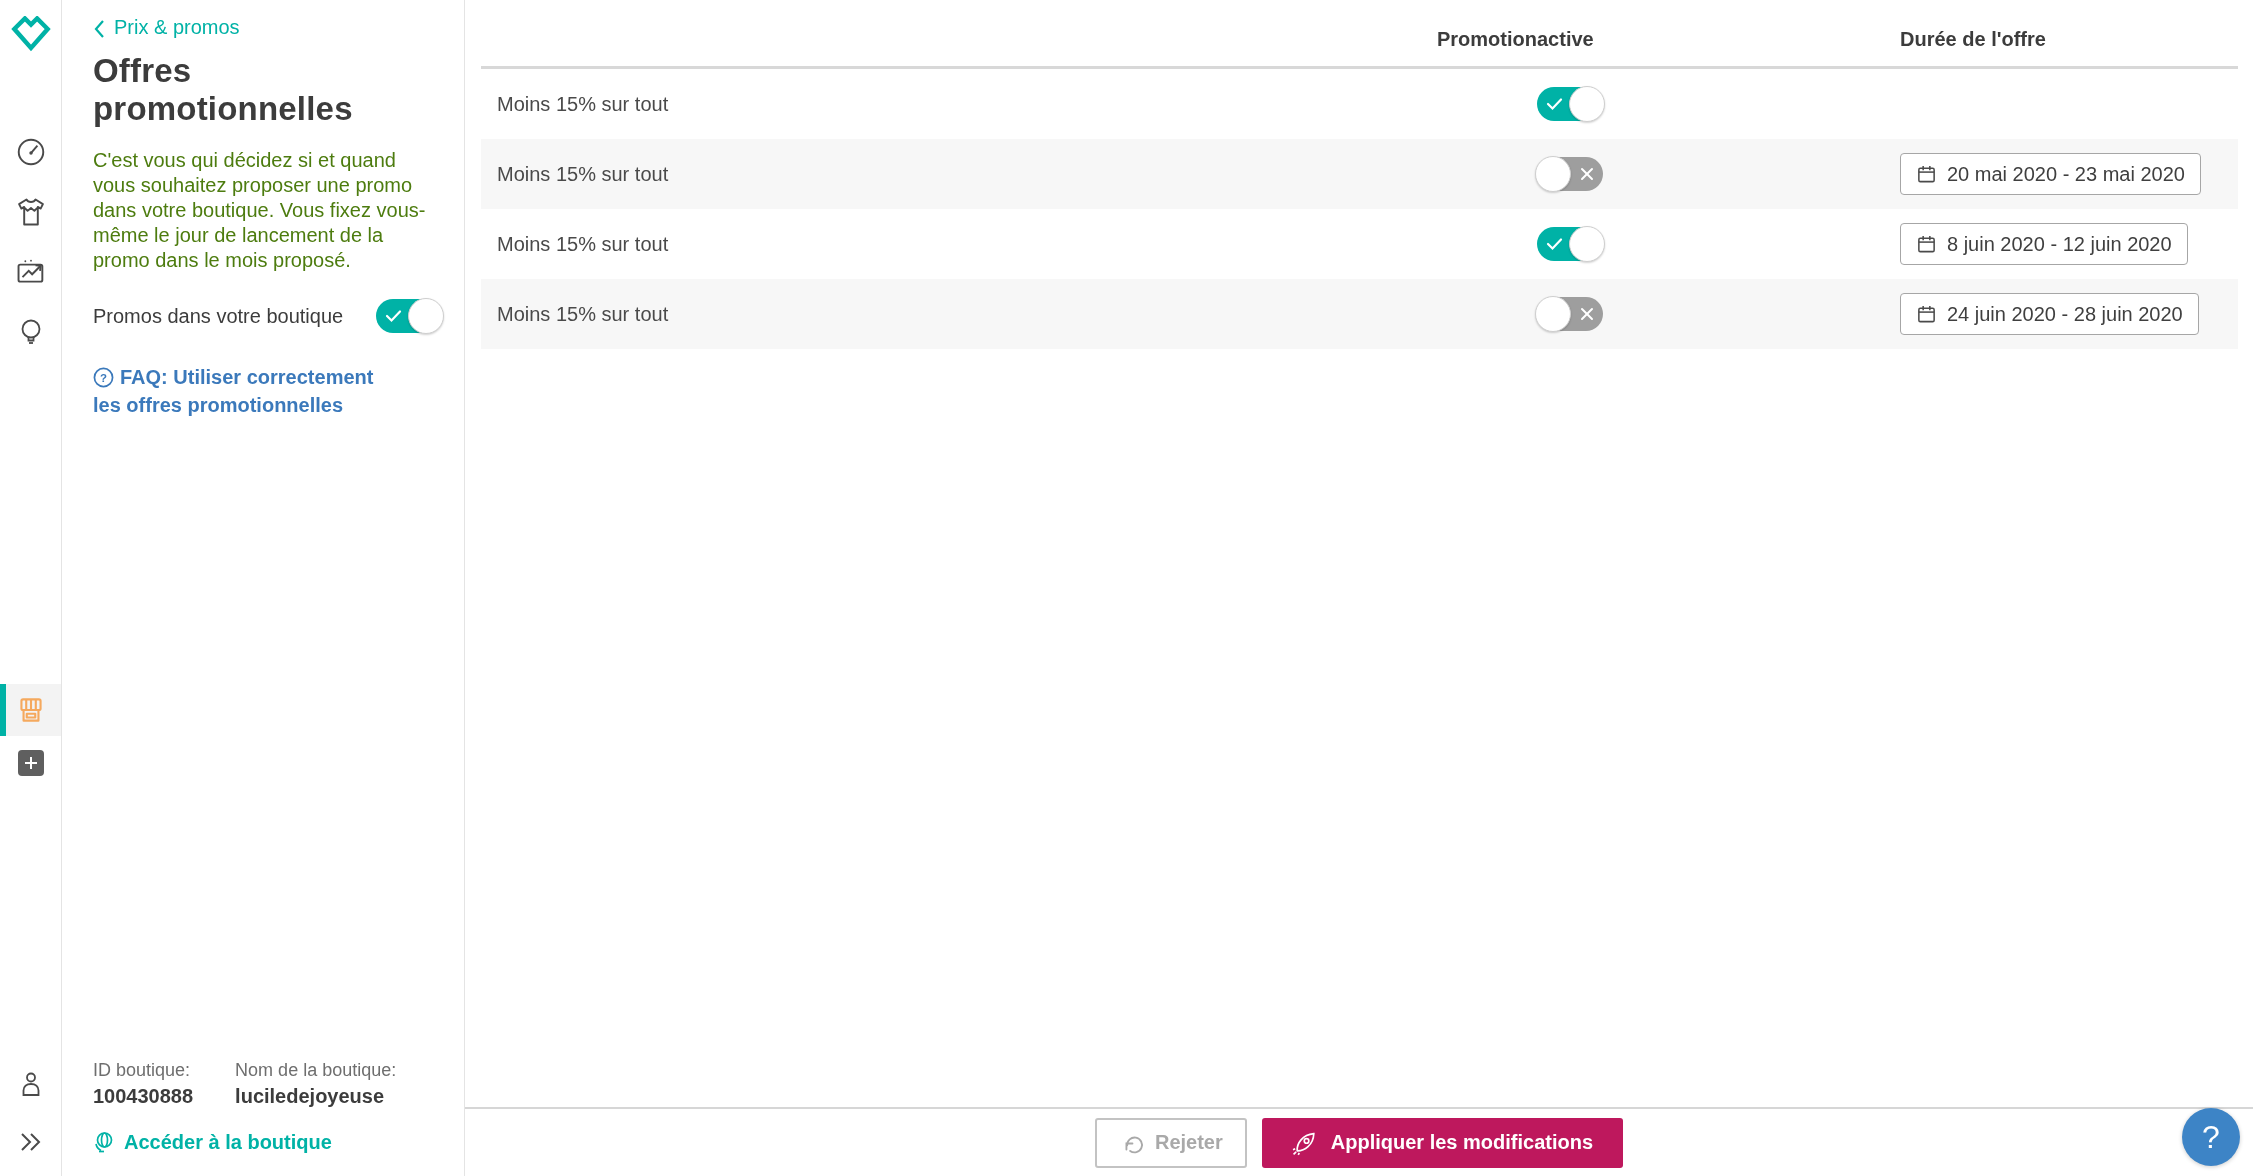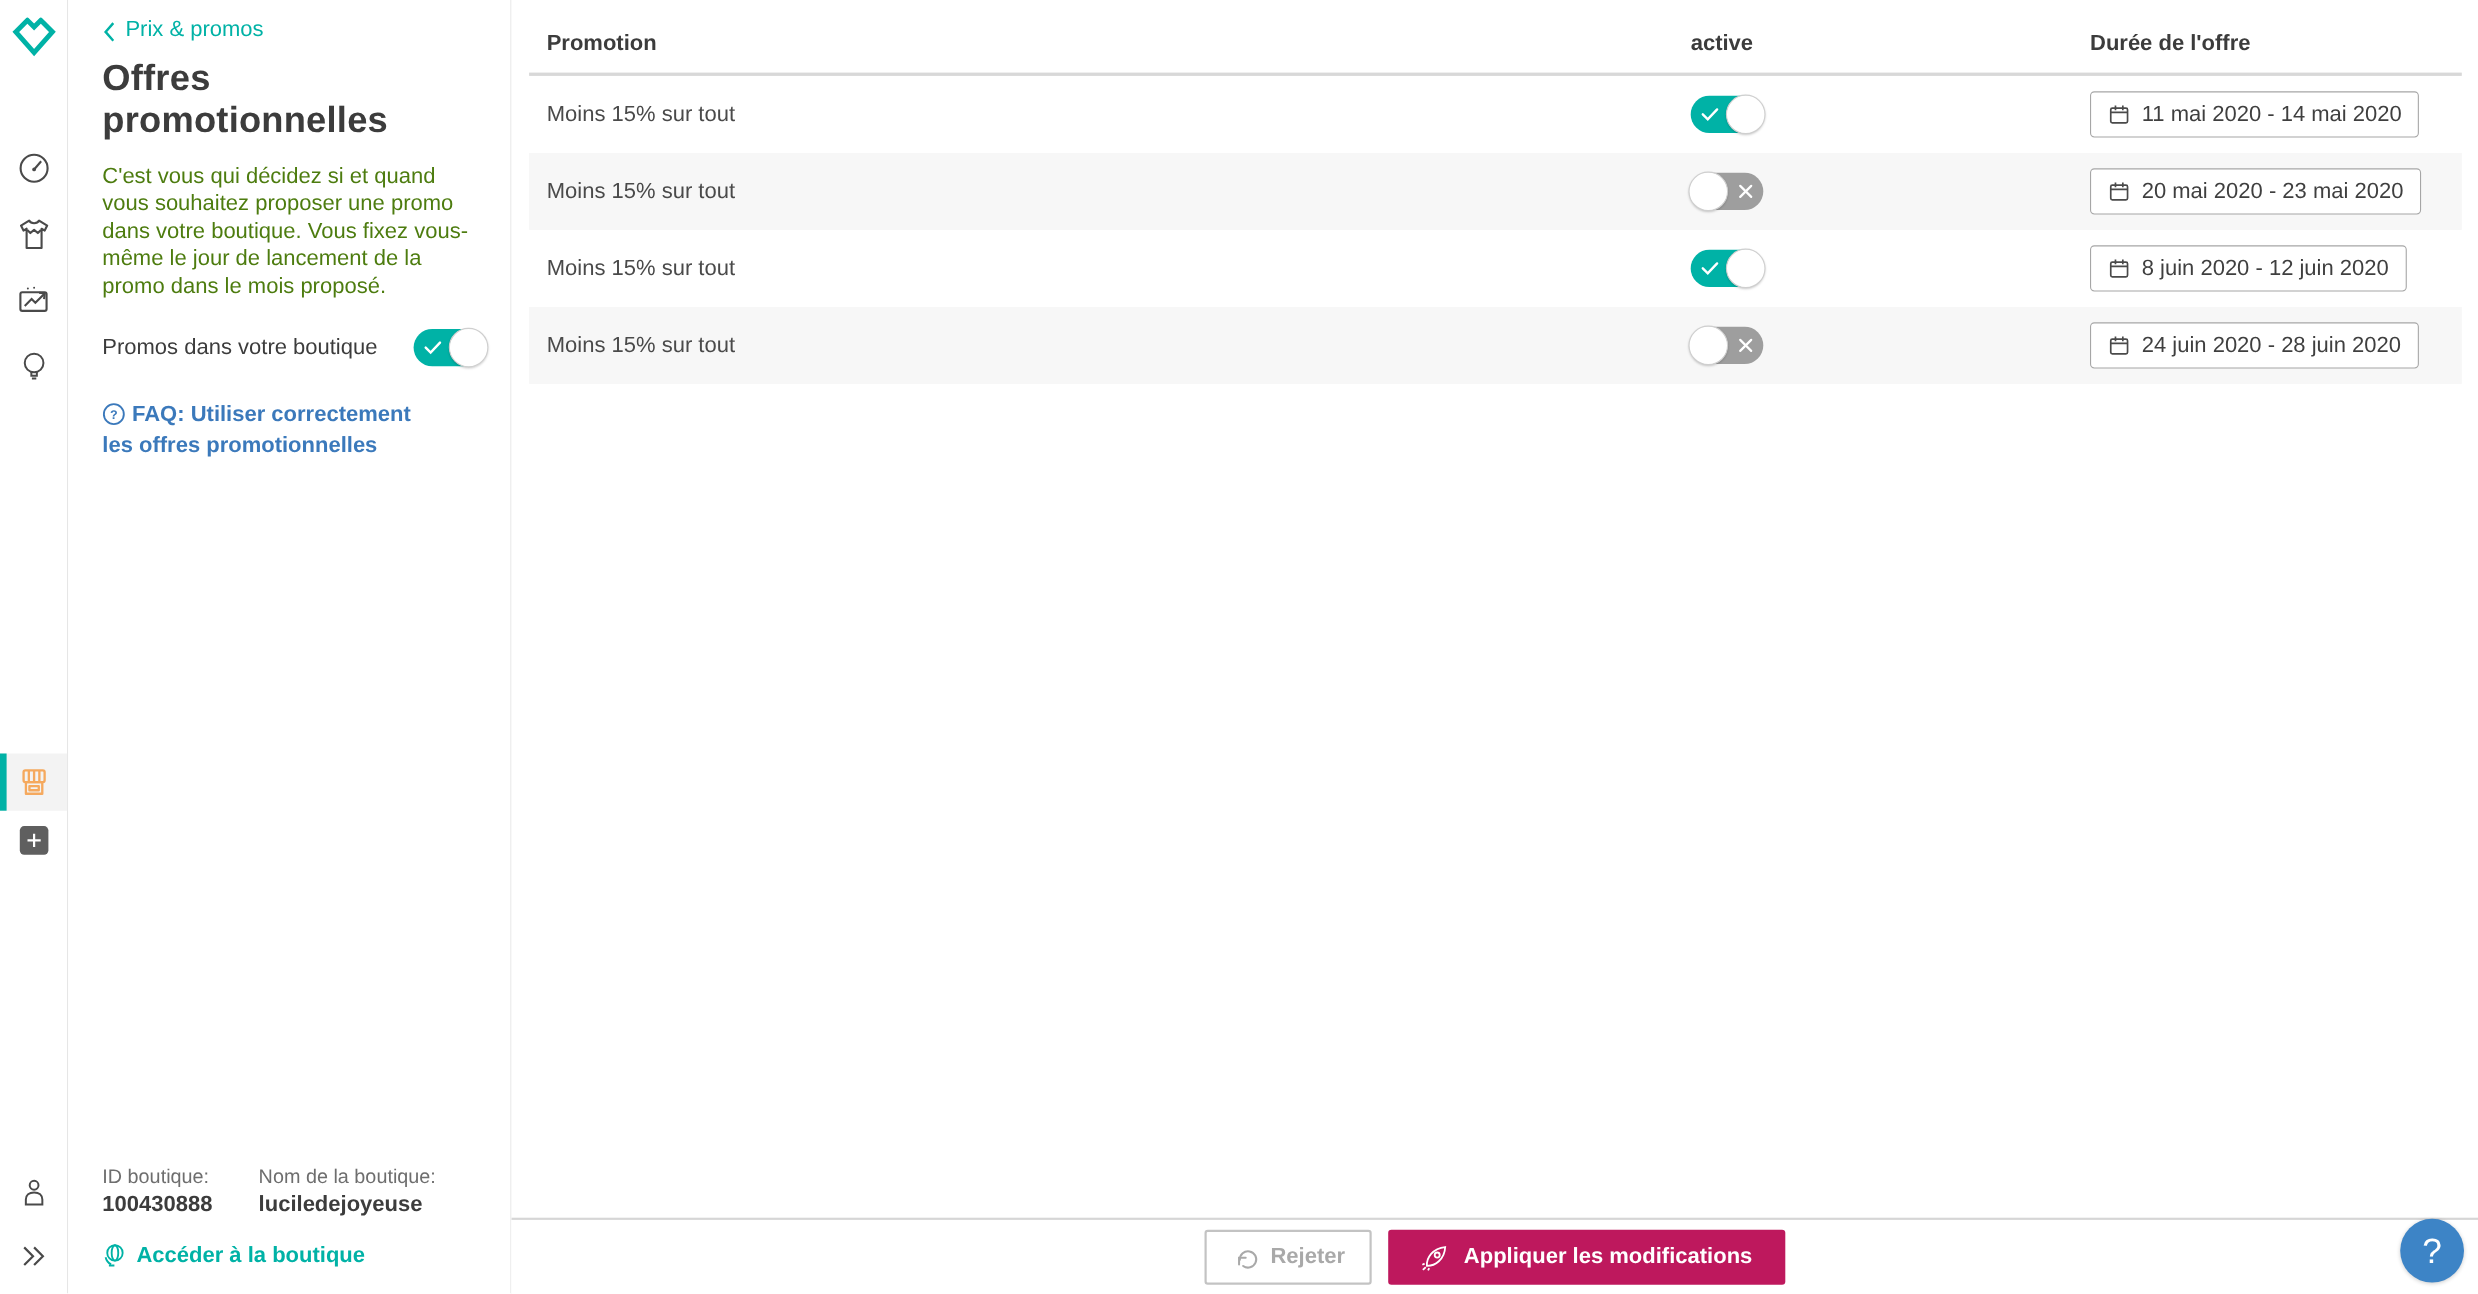--- a/index.html
+++ b/index.html
@@ -76,21 +76,21 @@
     height:69px; align-items:center; padding-top:12px;
     border-bottom:3px solid #d8d8d8;
     font-size:20px; font-weight:bold; color:#3c3c3c;
   }
   .trow {
     display:grid; grid-template-columns:1056px 363px 1fr;
     height:70px; align-items:center; font-size:20px; color:#4a4a4a;
   }
   .trow.alt { background:#f7f7f7; }
   .cell-promo { padding-left:16px; }
-  .thead .cell-promo { padding-left:16px; }
+  .thead .cell-promo { padding-left:16px;text-align:right; }
 
   
   .toggle {
     position:relative; width:66px; height:34px; border-radius:17px; cursor:pointer;
     flex:0 0 auto;
   }
   .toggle.on  { background:#00b2a6; }
   .toggle.off { background:#9e9e9e; }
   .knob {
     position:absolute; top:-1px; width:36px; height:36px; background:#fff;
@@ -290,31 +290,20 @@
       <div>
         <div class="toggle on">
           <span class="t-glyph">
             <svg width="17" height="14" viewBox="0 0 17 14" fill="none" stroke="#fff" stroke-width="2.2" stroke-linecap="round">
                 <polyline points="2,7 6.5,11.5 15,2.5"></polyline>
               </svg>
           </span>
           <span class="knob"></span>
         </div>
       </div>
-      <div>
-        <button class="date-btn">
-          <svg width="21" height="22" viewBox="0 0 22 22" fill="none" stroke="#4a4a4a" stroke-width="1.6">
-            <rect x="3" y="5" width="16" height="14" rx="1.5"></rect>
-            <line x1="7.5" y1="2.5" x2="7.5" y2="7"></line>
-              <line x1="14.5" y1="2.5" x2="14.5" y2="7"></line>
-            <line x1="3" y1="9" x2="19" y2="9"></line>
-          </svg>
-          <span>11 mai 2020 - 14 mai 2020</span>
-        </button>
-      </div>
     </div>
 
     <div class="trow alt">
       <div class="cell-promo">Moins 15% sur tout</div>
       <div>
         <div class="toggle off">
           <span class="t-glyph">
             <svg width="14" height="14" viewBox="0 0 14 14" stroke="#fff" stroke-width="2" stroke-linecap="round">
                 <line x1="2" y1="2" x2="12" y2="12"></line>
                 <line x1="12" y1="2" x2="2" y2="12"></line>

